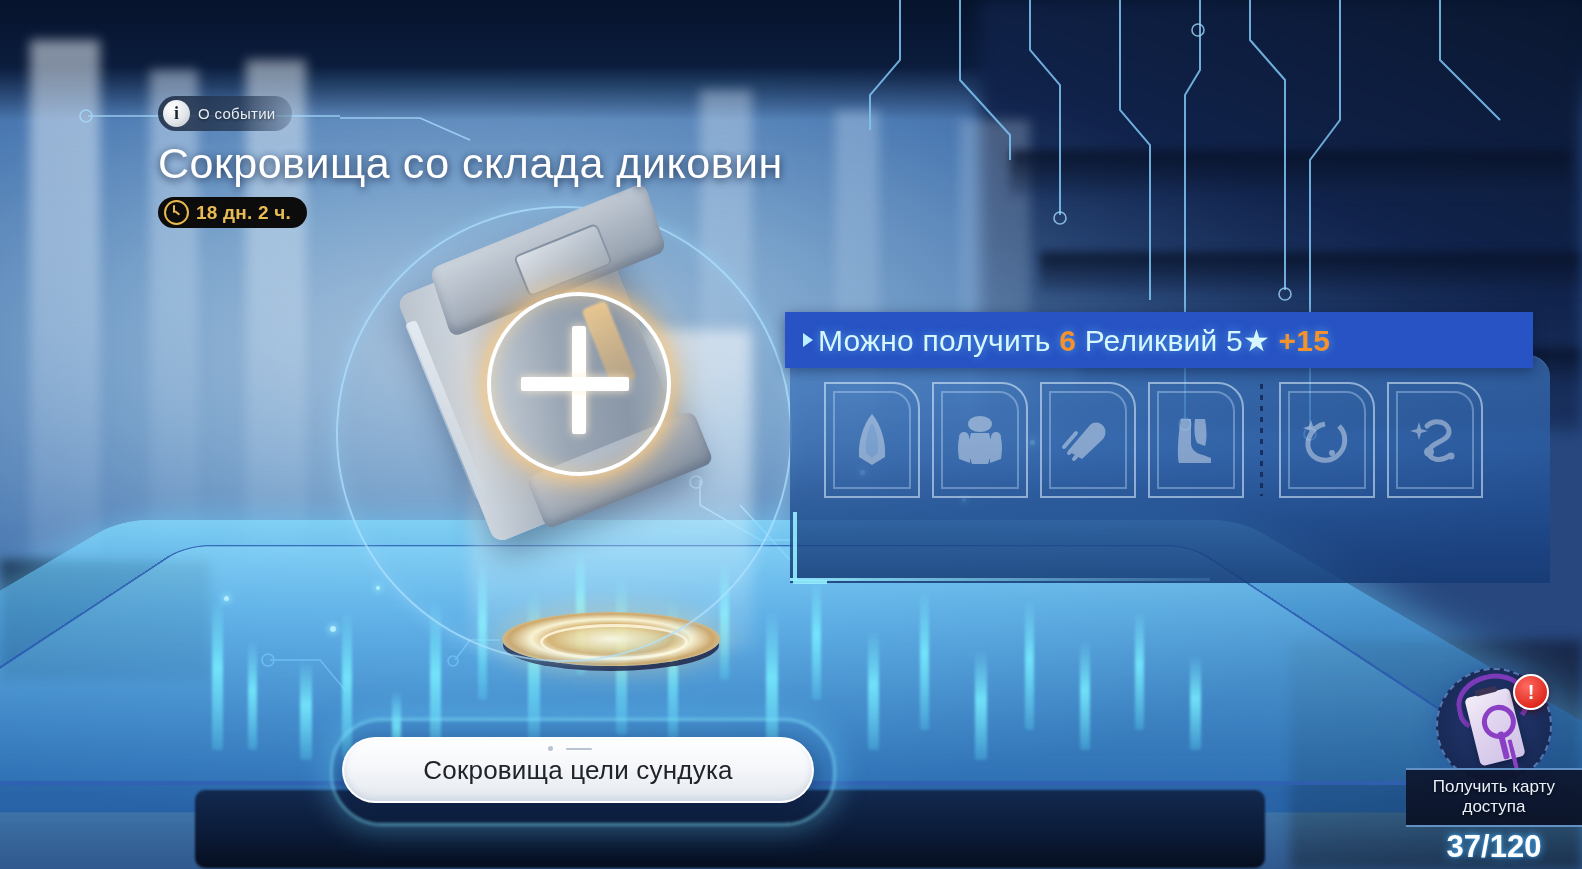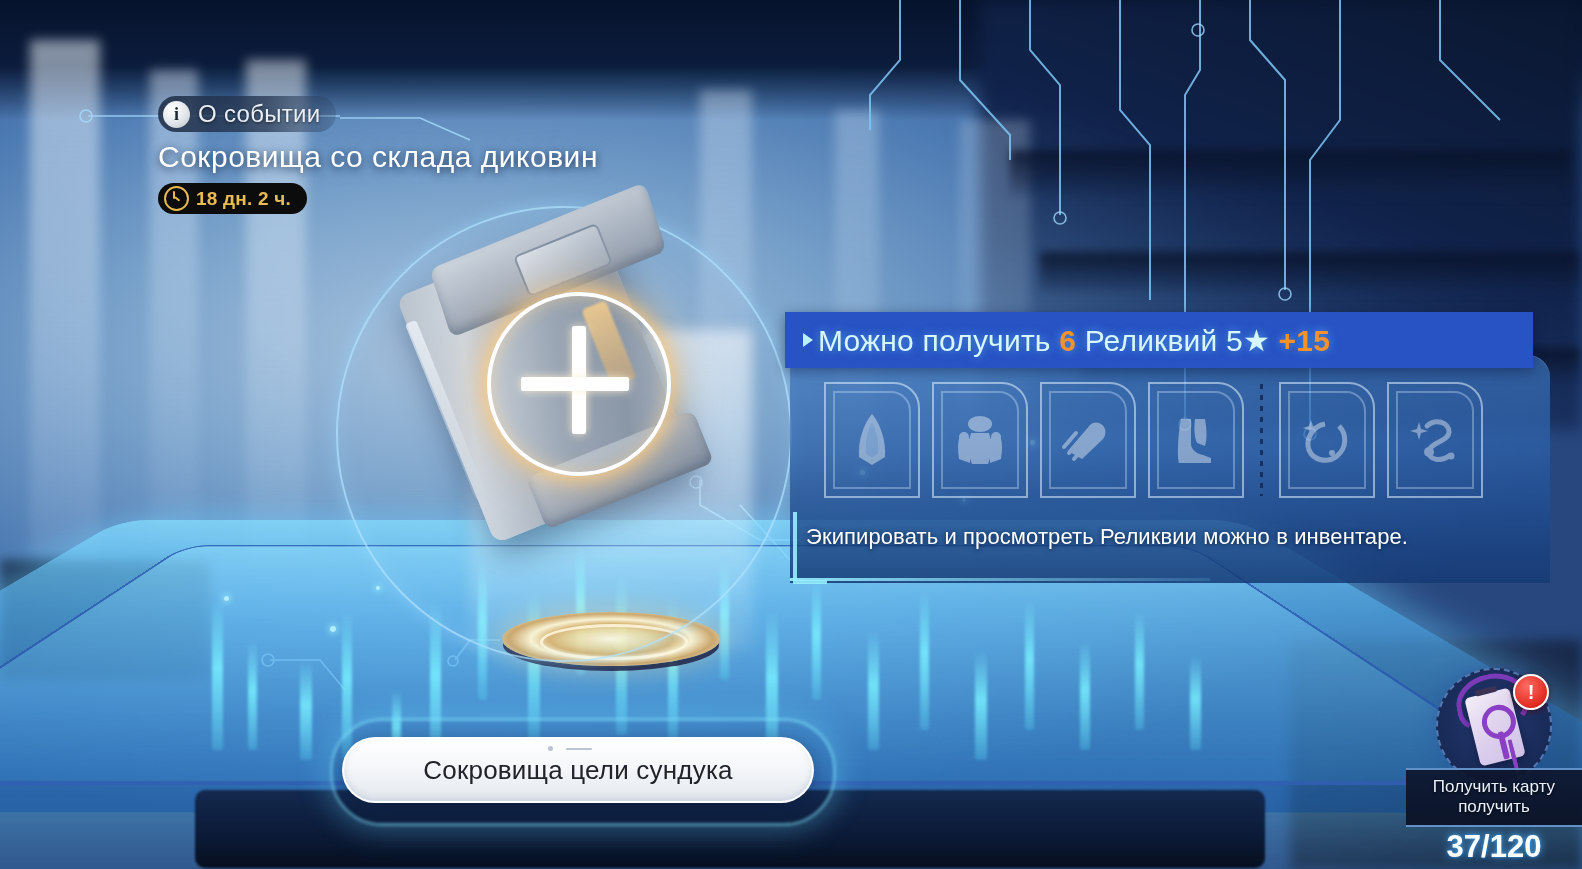--- a/index.html
+++ b/index.html
@@ -200,26 +200,26 @@
     border-radius: 20px;
     cursor: pointer;
   }
   .info-dot {
     width: 27px; height: 27px; border-radius: 50%;
     background: radial-gradient(circle at 35% 30%, #ffffff 0%, #e2e6ea 55%, #b9c0c8 100%);
     display: flex; align-items: center; justify-content: center;
     font: bold 18px "Liberation Serif", serif; color: #1c2430;
   }
   .info-label {
-    font-size: 24px; color: #e9eef5; letter-spacing: .3px;
+    font-size: 15px; color: #e9eef5; letter-spacing: .3px;
     text-shadow: 0 1px 3px rgba(0,0,0,.6);
   }
   .event-title {
     margin-top: 8px;
-    font-size: 30px; font-weight: 400; color: #ffffff;
+    font-size: 43px; font-weight: 400; color: #ffffff;
     letter-spacing: .5px;
     text-shadow: 0 2px 8px rgba(10,25,55,.85), 0 0 22px rgba(150,200,255,.35);
   }
   .timer-badge {
     margin-top: 9px;
     display: inline-flex; align-items: center; gap: 7px;
     padding: 3px 16px 3px 6px;
     background: #0c0c0c;
     border-radius: 16px;
   }
@@ -580,36 +580,35 @@
     <div class="slot">
       <svg width="56" height="56" viewBox="0 0 56 56" fill="none" stroke="#ffffff" stroke-width="5" stroke-linecap="round">
         <path d="M20 14 C28 6 42 10 42 20 C42 30 22 30 22 40 C22 48 34 50 42 44"></path>
         <circle cx="22" cy="40" r="5" fill="#ffffff" stroke="none"></circle>
         <circle cx="44" cy="44" r="3.5" fill="#ffffff" stroke="none"></circle>
         <path d="M12 10 L14 17 L21 19 L14 21 L12 28 L10 21 L3 19 L10 17 Z" fill="#ffffff" stroke="none"></path>
       </svg>
     </div>
   </div>
 
-  <div class="panel-note">Экипировать и просмотреть Реликвии можно в инвентаре.</div>
 
   <div class="btn-halo"></div>
   <div class="chest-goal-btn">
     <span>Сокровища цели сундука</span>
   </div>
   <div class="btn-tick"></div>
 
   <div class="access-widget">
     <div class="access-circle">
       <div class="lanyard"></div>
       <div class="card-badge">
         <div class="card-key"></div>
       </div>
       <div class="alert-dot">!</div>
     </div>
     <div class="access-plate">
       <span>Получить карту</span>
-      <span>получить</span>
+      <span>доступа</span>
     </div>
     <div class="access-count">37/120</div>
   </div>
 
 </div>
 
 </body></html>

